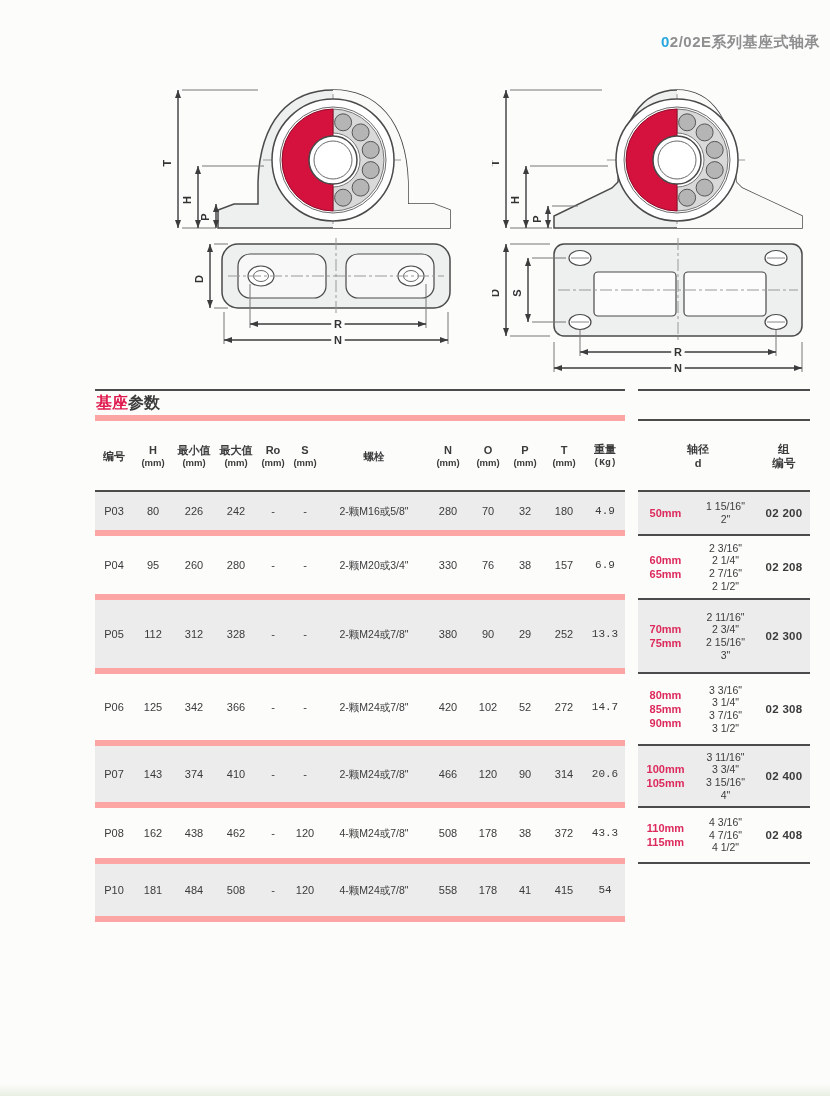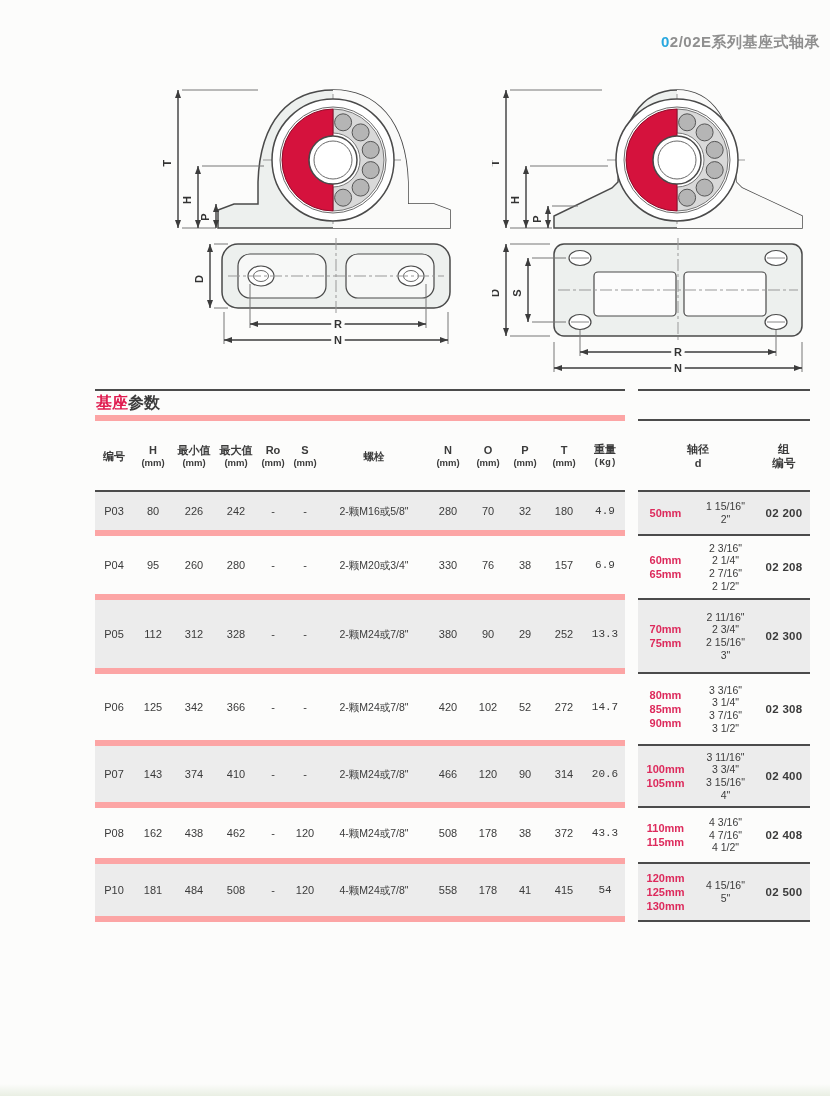--- a/index.html
+++ b/index.html
@@ -452,29 +452,17 @@
           <div class="cell c-ro">-</div>
           <div class="cell c-s">120</div>
           <div class="cell c-bolt">4-颗M24或7/8"</div>
           <div class="cell c-n">558</div>
           <div class="cell c-o">178</div>
           <div class="cell c-p">41</div>
           <div class="cell c-t">415</div>
           <div class="cell c-w">54</div>
         </div>
     <div class="row-gap"></div>
-    <div class="row-side">
-      <div class="cell side-mm">
-            <div>120mm</div>
-            <div>125mm</div>
-            <div>130mm</div>
-          </div>
-      <div class="cell side-in">
-            <div>4 15/16"</div>
-            <div>5"</div>
-          </div>
-      <div class="cell side-group">02 500</div>
-    </div>
   </div>
     </div>
 </div>
 
 <div class="bottom-strip"></div>
 
 </body></html>

